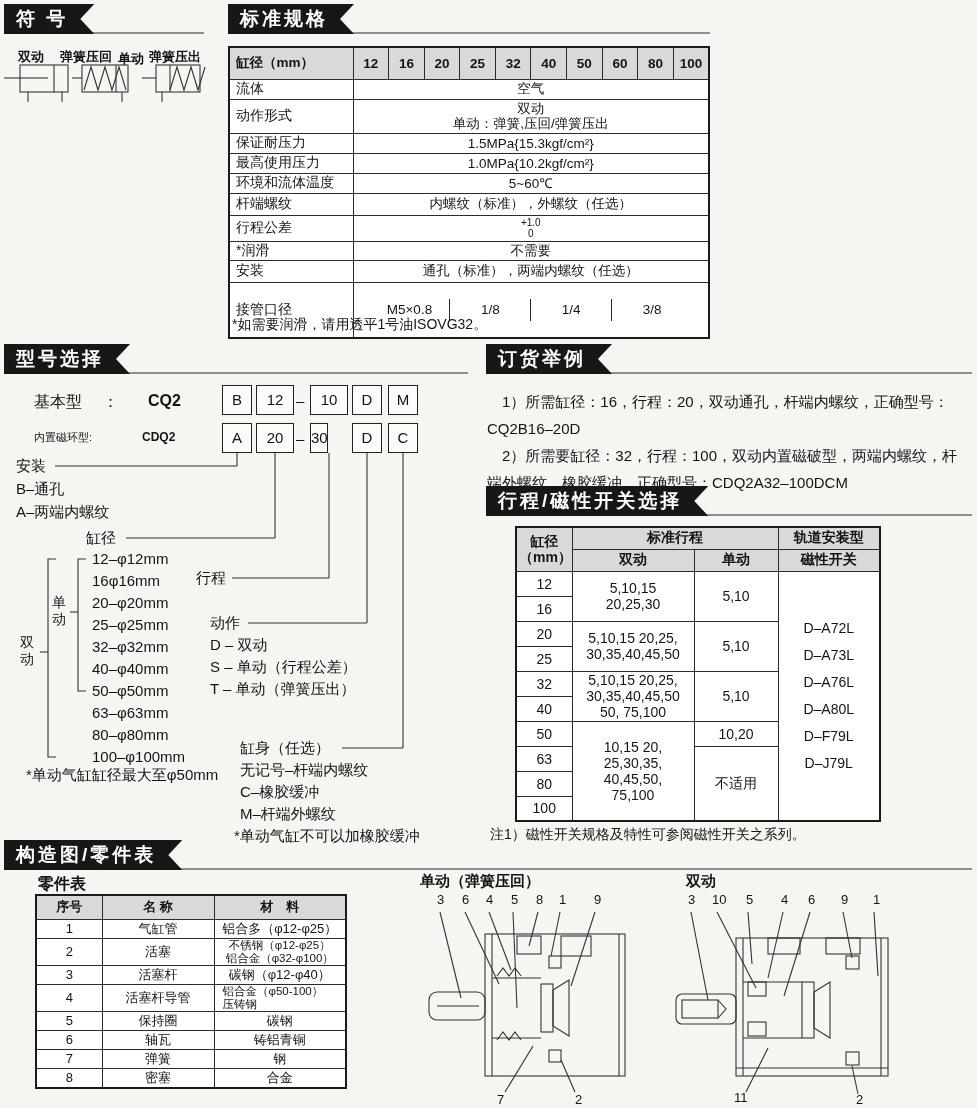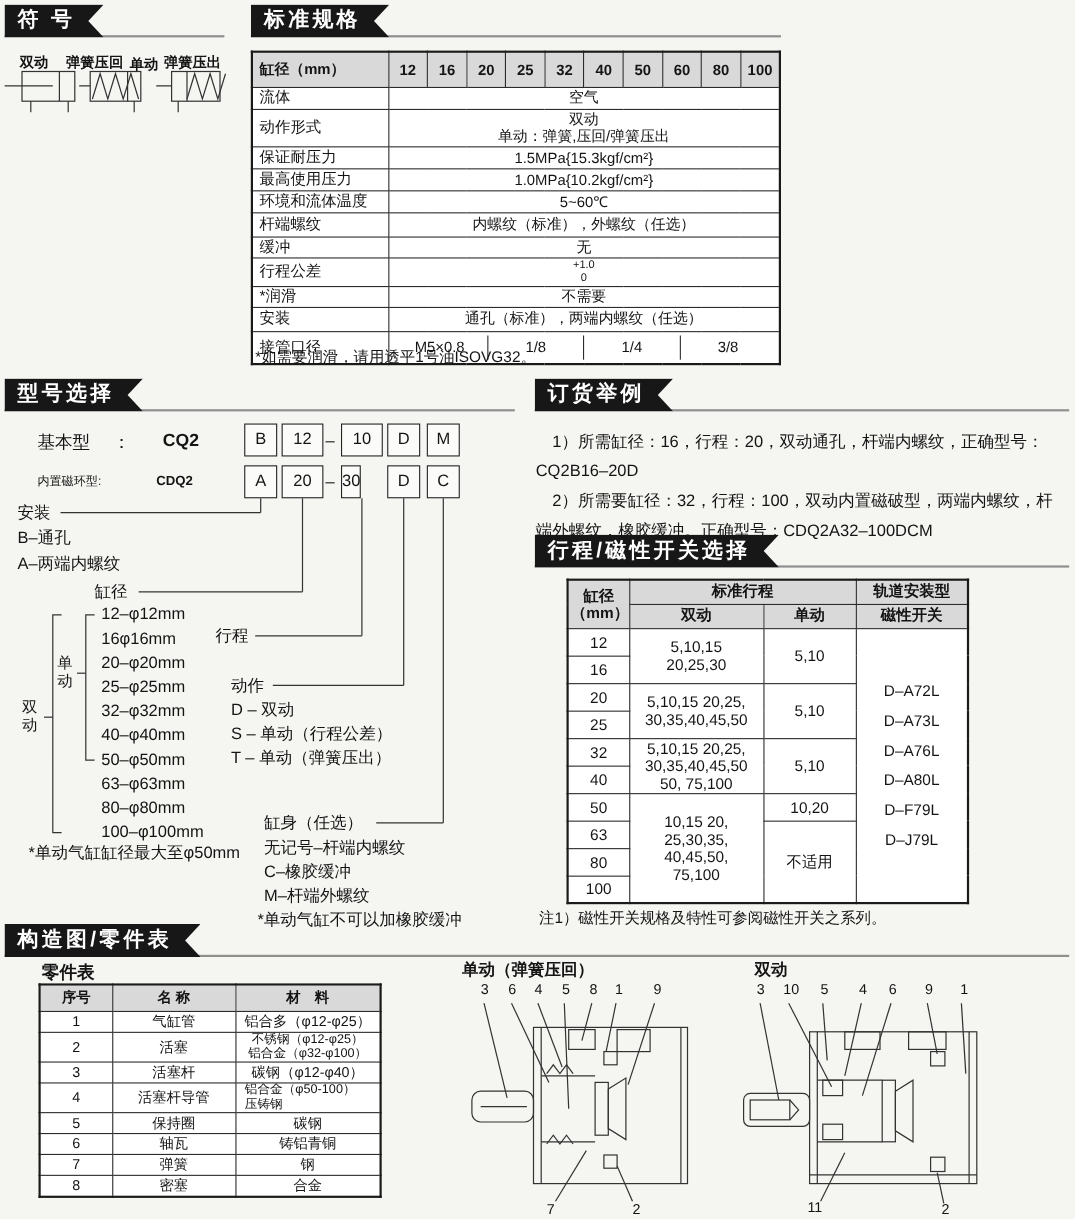--- a/index.html
+++ b/index.html
@@ -114,40 +114,36 @@
         <td colspan="10">1.0MPa{10.2kgf/cm²}</td>
       </tr>
   <tr style="height:20px">
         <td class="lbl">环境和流体温度</td>
         <td colspan="10">5~60℃</td>
       </tr>
   <tr style="height:22px">
         <td class="lbl">杆端螺纹</td>
         <td colspan="10">内螺纹（标准），外螺纹（任选）</td>
       </tr>
-  <tr style="height:18px">
-        <td class="lbl">缓冲</td>
-        <td colspan="10">无</td>
-      </tr>
   <tr style="height:26px">
         <td class="lbl">行程公差</td>
         <td colspan="10" class="pre tol">+1.0
 0</td>
       </tr>
   <tr style="height:18px">
         <td class="lbl">*润滑</td>
         <td colspan="10">不需要</td>
       </tr>
   <tr style="height:22px">
         <td class="lbl">安装</td>
         <td colspan="10">通孔（标准），两端内螺纹（任选）</td>
       </tr>
   <tr style="height:22px">
         <td class="lbl">接管口径</td>
-    <td colspan="10" style="padding:3px">
+    <td colspan="10" style="padding:16px">
       <div class="pipe">
         <span>M5×0.8</span>
             <span>1/8</span>
             <span>1/4</span>
             <span>3/8</span>
       </div>
     </td>
       </tr>
 </tbody>
   </table>

